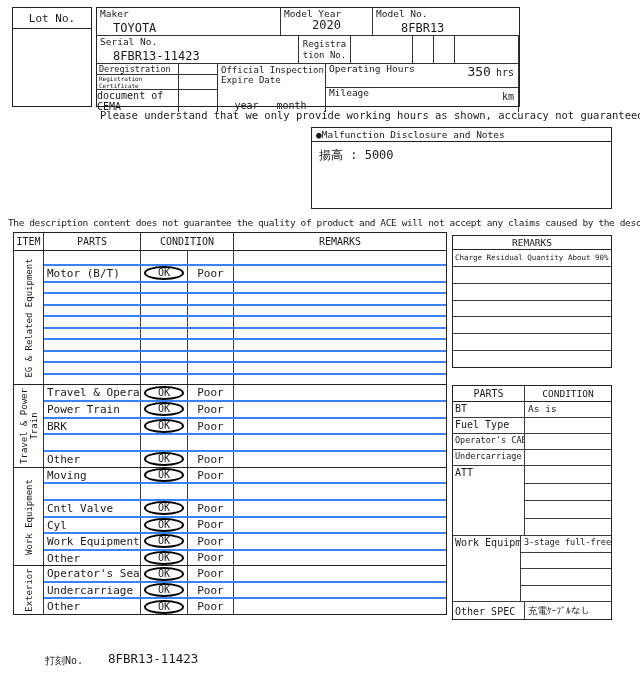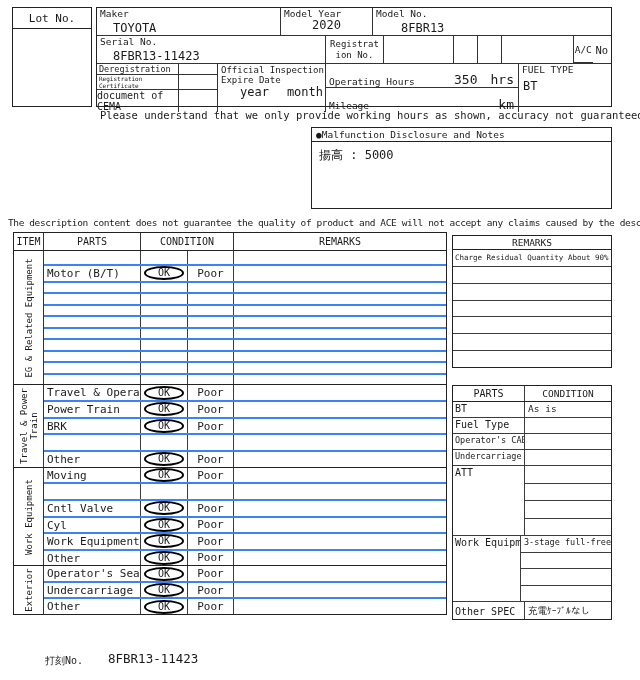--- a/index.html
+++ b/index.html
@@ -10,21 +10,21 @@
     color:#1a1a1a; overflow:hidden;
   }
   .abs { position:absolute; }
   .nowrap { white-space:nowrap; }
 
   
   #lot-box { left:12px; top:7px; width:80px; height:100px; border:1px solid #222; }
   #lot-box .lot-head { height:21px; border-bottom:1px solid #222; display:flex; align-items:center; justify-content:center; font-size:11px; }
   #lot-box .lot-val { height:77px; display:flex; align-items:center; justify-content:center; font-size:26px; letter-spacing:1px; }
 
-  #top-table { left:96px; top:7px; width:516px; height:100px; border:1px solid #222; display:flex; flex-direction:column; }
+  #top-table { left:96px; top:7px; width:424px; height:100px; border:1px solid #222; display:flex; flex-direction:column; }
   .trow { display:flex; border-bottom:1px solid #333; }
   .trow:last-child { border-bottom:none; }
   .tcell { border-right:1px solid #333; position:relative; overflow:hidden; }
   .tcell.last { border-right:none; }
   .lbl { font-size:9.5px; padding:1px 0 0 3px; line-height:1.1; }
   .val { font-size:12px; }
 
   #row1 { height:33px; }
   #c-maker { width:184px; }
   #c-myear { width:92px; }
@@ -47,27 +47,27 @@
   .dereg-sub { flex:1; display:flex; border-bottom:1px solid #333; }
   .dereg-sub:last-child { border-bottom:none; }
   .dereg-lbl { width:82px; border-right:1px solid #333; display:flex; align-items:center; padding-left:2px; overflow:hidden; }
   .dereg-empty { flex:1; }
   #dereg-1 .dereg-lbl { font-size:8.5px; }
   #dereg-2 .dereg-lbl { font-size:6px; }
   #dereg-3 .dereg-lbl { font-size:10px; justify-content:center; padding-left:0; }
   #c-inspect { width:108px; font-size:9px; }
   #c-inspect .l1 { padding:1px 0 0 3px; }
   #c-inspect .l2 { padding-left:3px; }
-  #c-inspect .ym { position:absolute; bottom:13px; left:0; right:2px; display:flex; justify-content:flex-end; gap:18px; font-size:12px; }
+  #c-inspect .ym { position:absolute; bottom:1px; left:0; right:2px; display:flex; justify-content:center; gap:18px; font-size:10px; }
   #c-ophours { width:193px; display:flex; flex-direction:column; }
-  .op-sub { flex:1; display:flex; align-items:flex-end; border-bottom:1px solid #333;gap:8px; }
+  .op-sub { flex:1; display:flex; align-items:flex-start; border-bottom:1px solid #333; }
   .op-sub:last-child { border-bottom:none; }
   .op-sub .lbl { padding-top:0; }
   .op-val { margin-left:auto; font-size:13px; }
-  .op-unit { font-size:13px; margin:3px 4px 0 5px; }
+  .op-unit { font-size:10px; margin:3px 4px 0 5px; }
   #c-fuel { flex:1; }
   #c-fuel .val { margin:4px 0 0 4px; }
 
   #working-note { left:100px; top:109px; font-size:10.5px; }
 
   
   #malf-box { left:311px; top:127px; width:301px; height:82px; border:1px solid #222; }
   #malf-box .malf-head { height:14px; border-bottom:1px solid #222; font-size:9.5px; padding-left:4px; line-height:14px; }
   #malf-box .malf-body { font-size:12px; padding:5px 0 0 7px; }
 

